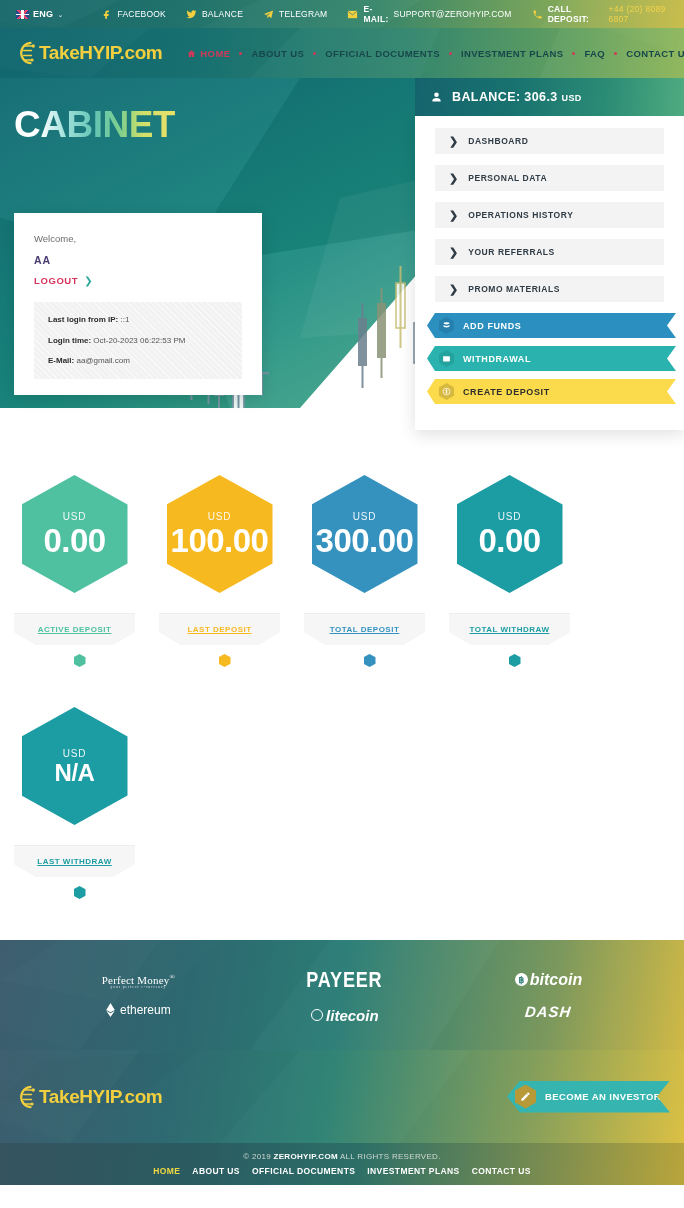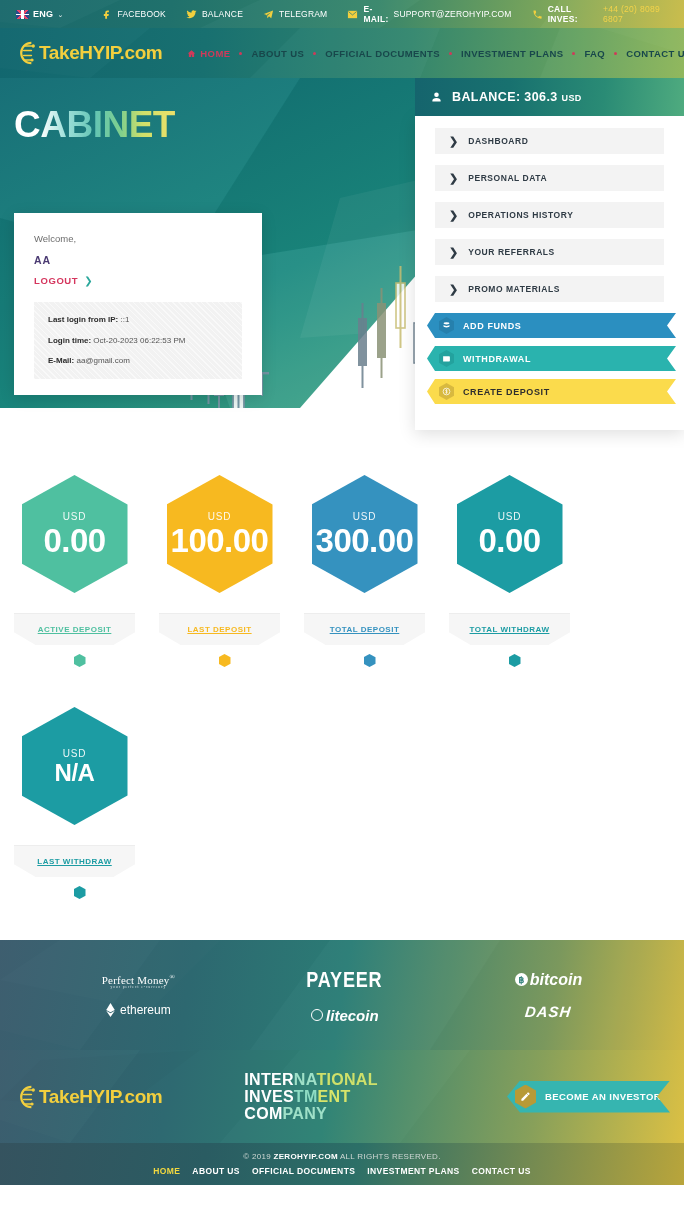--- a/index.html
+++ b/index.html
@@ -268,21 +268,21 @@
           </span>
         <span>E-MAIL:</span>
         <span class="lbl-light">SUPPORT@ZEROHYIP.COM</span>
       </a>
       <a class="tlink" href="#">
         <span class="ico phone-ico">
             <svg viewBox="0 0 24 24">
               <path d="M6.6 10.8a15 15 0 0 0 6.6 6.6l2.2-2.2a1 1 0 0 1 1-.2 11 11 0 0 0 3.5.6 1 1 0 0 1 1 1V20a1 1 0 0 1-1 1A17 17 0 0 1 3 4a1 1 0 0 1 1-1h3.4a1 1 0 0 1 1 1 11 11 0 0 0 .6 3.5 1 1 0 0 1-.3 1z"></path>
             </svg>
           </span>
-        <span>CALL INVES:</span>
+        <span>CALL DEPOSIT:</span>
         <span class="val">+44 (20) 8089 6807</span>
       </a>
     </div>
   </div>
 
   <div class="mainnav">
     <svg class="mainnav-poly" viewBox="0 0 684 50" preserveAspectRatio="none">
       <polygon points="0,0 150,0 90,50 0,40" fill="#ffffff" opacity=".05"></polygon>
       <polygon points="150,0 300,0 250,50 90,50" fill="#000000" opacity=".05"></polygon>
       <polygon points="300,0 440,0 420,50 250,50" fill="#ffffff" opacity=".07"></polygon>
@@ -600,25 +600,20 @@
     <div class="bf-logo">
       <svg class="logo-mark" viewBox="0 0 40 44">
         <path d="M30 6a16 16 0 1 0 0 32" fill="none" stroke="#f2cf3e" stroke-width="3.4"></path>
         <path d="M18 11h14M18 18h12M18 26h12M18 33h14" stroke="#f2cf3e" stroke-width="2.6" stroke-linecap="round"></path>
         <circle cx="33" cy="11" r="2.6" fill="#f2cf3e"></circle>
         <circle cx="31" cy="33" r="2.4" fill="#f2cf3e"></circle>
       </svg>
       <span class="logo-text">TakeHYIP.com</span>
     </div>
 
-    <div class="bf-tag">
-      <div><span style="color:#ffffff">INTER</span><span style="color:#9fe0c8">NA</span><span style="color:#cfe06a">TIONAL</span></div>
-      <div><span style="color:#ffffff">INVES</span><span style="color:#8fdcc4">TM</span><span style="color:#d8e46a">ENT</span></div>
-      <div><span style="color:#ffffff">COM</span><span style="color:#9fe0c8">PANY</span></div>
-    </div>
 
     <div class="investor-btn">
       <span class="hex">
           <svg viewBox="0 0 24 24">
             <path d="M3 17.2V21h3.8L18 9.8 14.2 6zM20.7 7.1a1 1 0 0 0 0-1.4l-2.4-2.4a1 1 0 0 0-1.4 0L15 5.2 18.8 9z"></path>
           </svg>
         </span>
       <span>BECOME AN INVESTOR</span>
     </div>
   </div>

